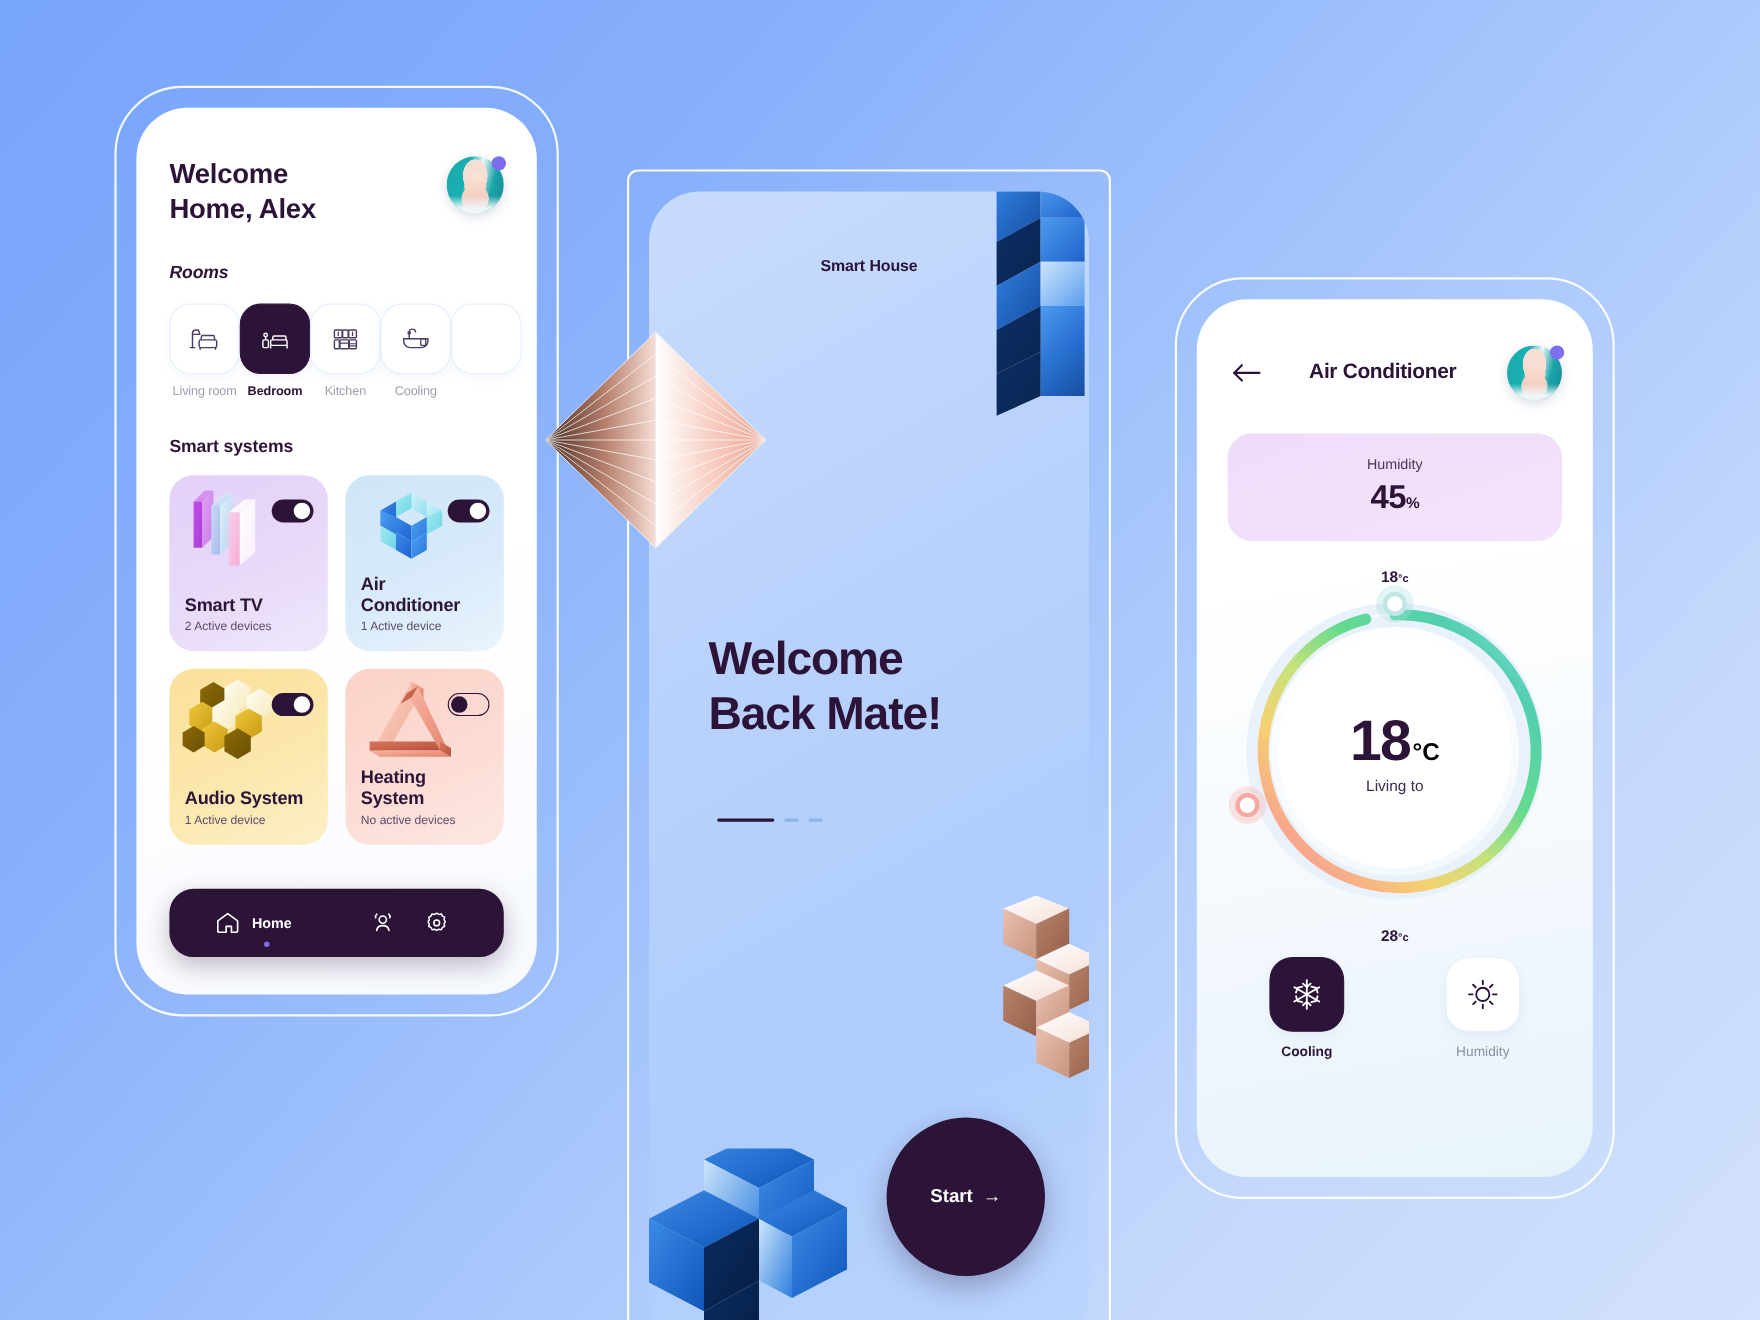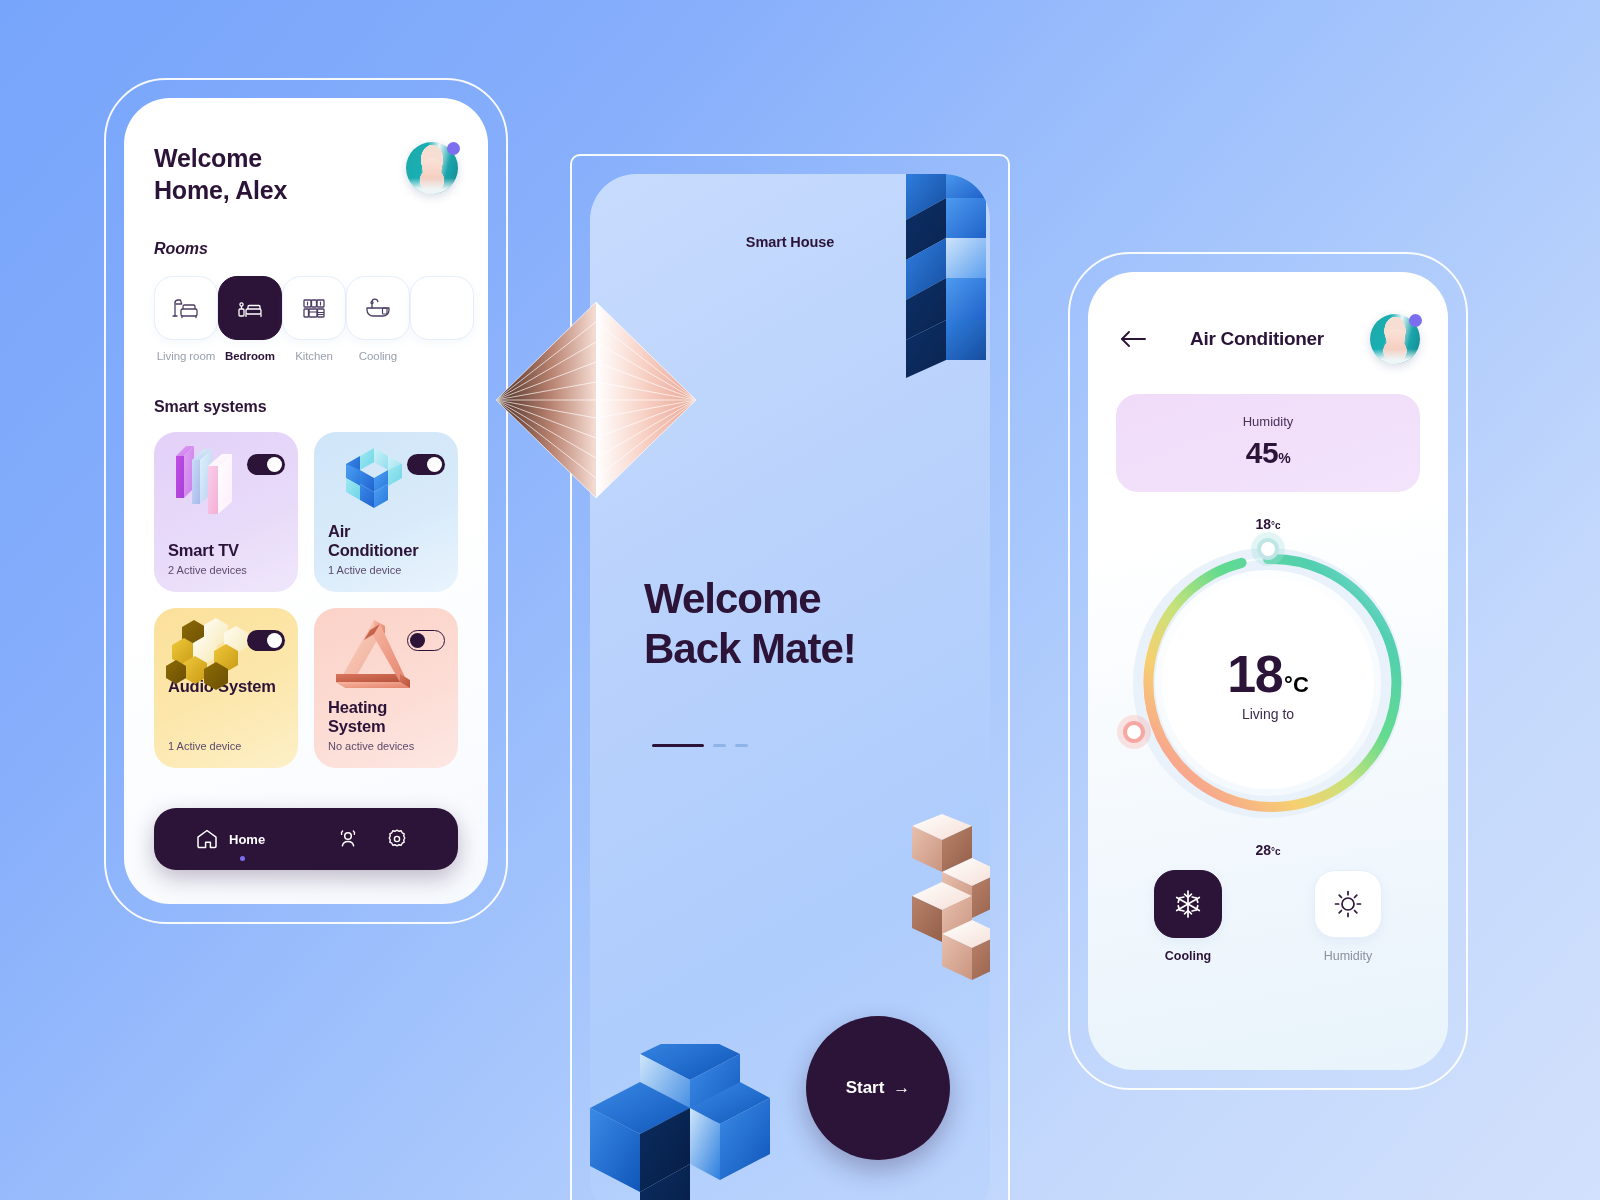--- a/index.html
+++ b/index.html
@@ -94,21 +94,21 @@
     margin-top: 16px;
     display: grid; grid-template-columns: 1fr 1fr; gap: 16px;
   }
   .sys-card {
     border-radius: 22px; padding: 14px 14px 16px 14px; position: relative;
     height: 160px; overflow: hidden;
     display: flex; flex-direction: column; justify-content: flex-end;
   }
   .sys-card.tv     { background: linear-gradient(155deg,#e3d0f8 0%,#e8dbf9 60%,#f0e7fb 100%); }
   .sys-card.ac     { background: linear-gradient(155deg,#cfe5f8 0%,#d9ebfa 60%,#e9f4fd 100%); }
-  .sys-card.audio  { background: linear-gradient(155deg,#fbe09a 0%,#fce7ac 55%,#fdf0c8 100%); gap: 40px; }
+  .sys-card.audio  { background: linear-gradient(155deg,#fbe09a 0%,#fce7ac 55%,#fdf0c8 100%); }
   .sys-card.heat   { background: linear-gradient(155deg,#fbd2c8 0%,#fcdcd4 55%,#fde7e2 100%); }
 
   .sys-name { font-size: 16.5px; font-weight: 700; color: #2c1338; letter-spacing: -0.2px; }
   .sys-sub  { font-size: 11px; color: #5c4a6b; margin-top: 4px; }
 
   .toggle {
     position: absolute; right: 13px; top: 22px;
     width: 38px; height: 21px; border-radius: 11px;
   }
   .toggle.on { background: #2c1338; }

